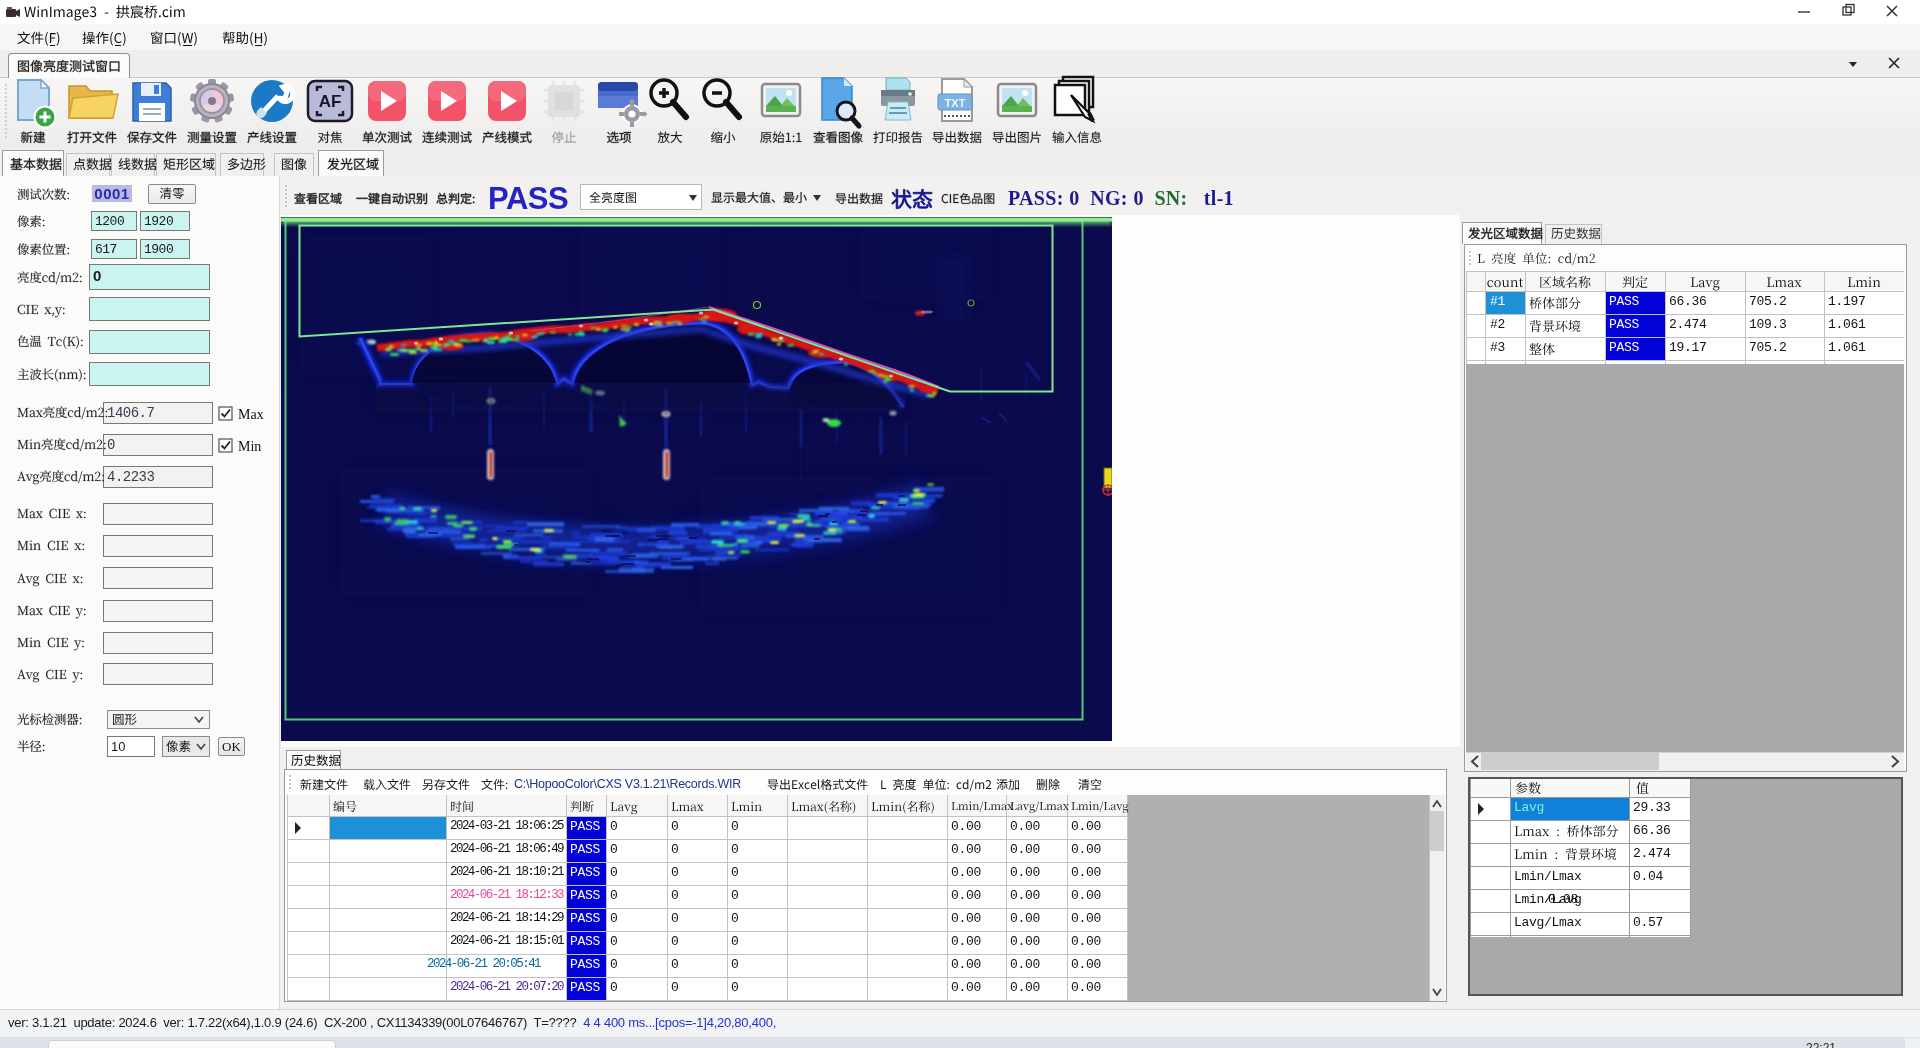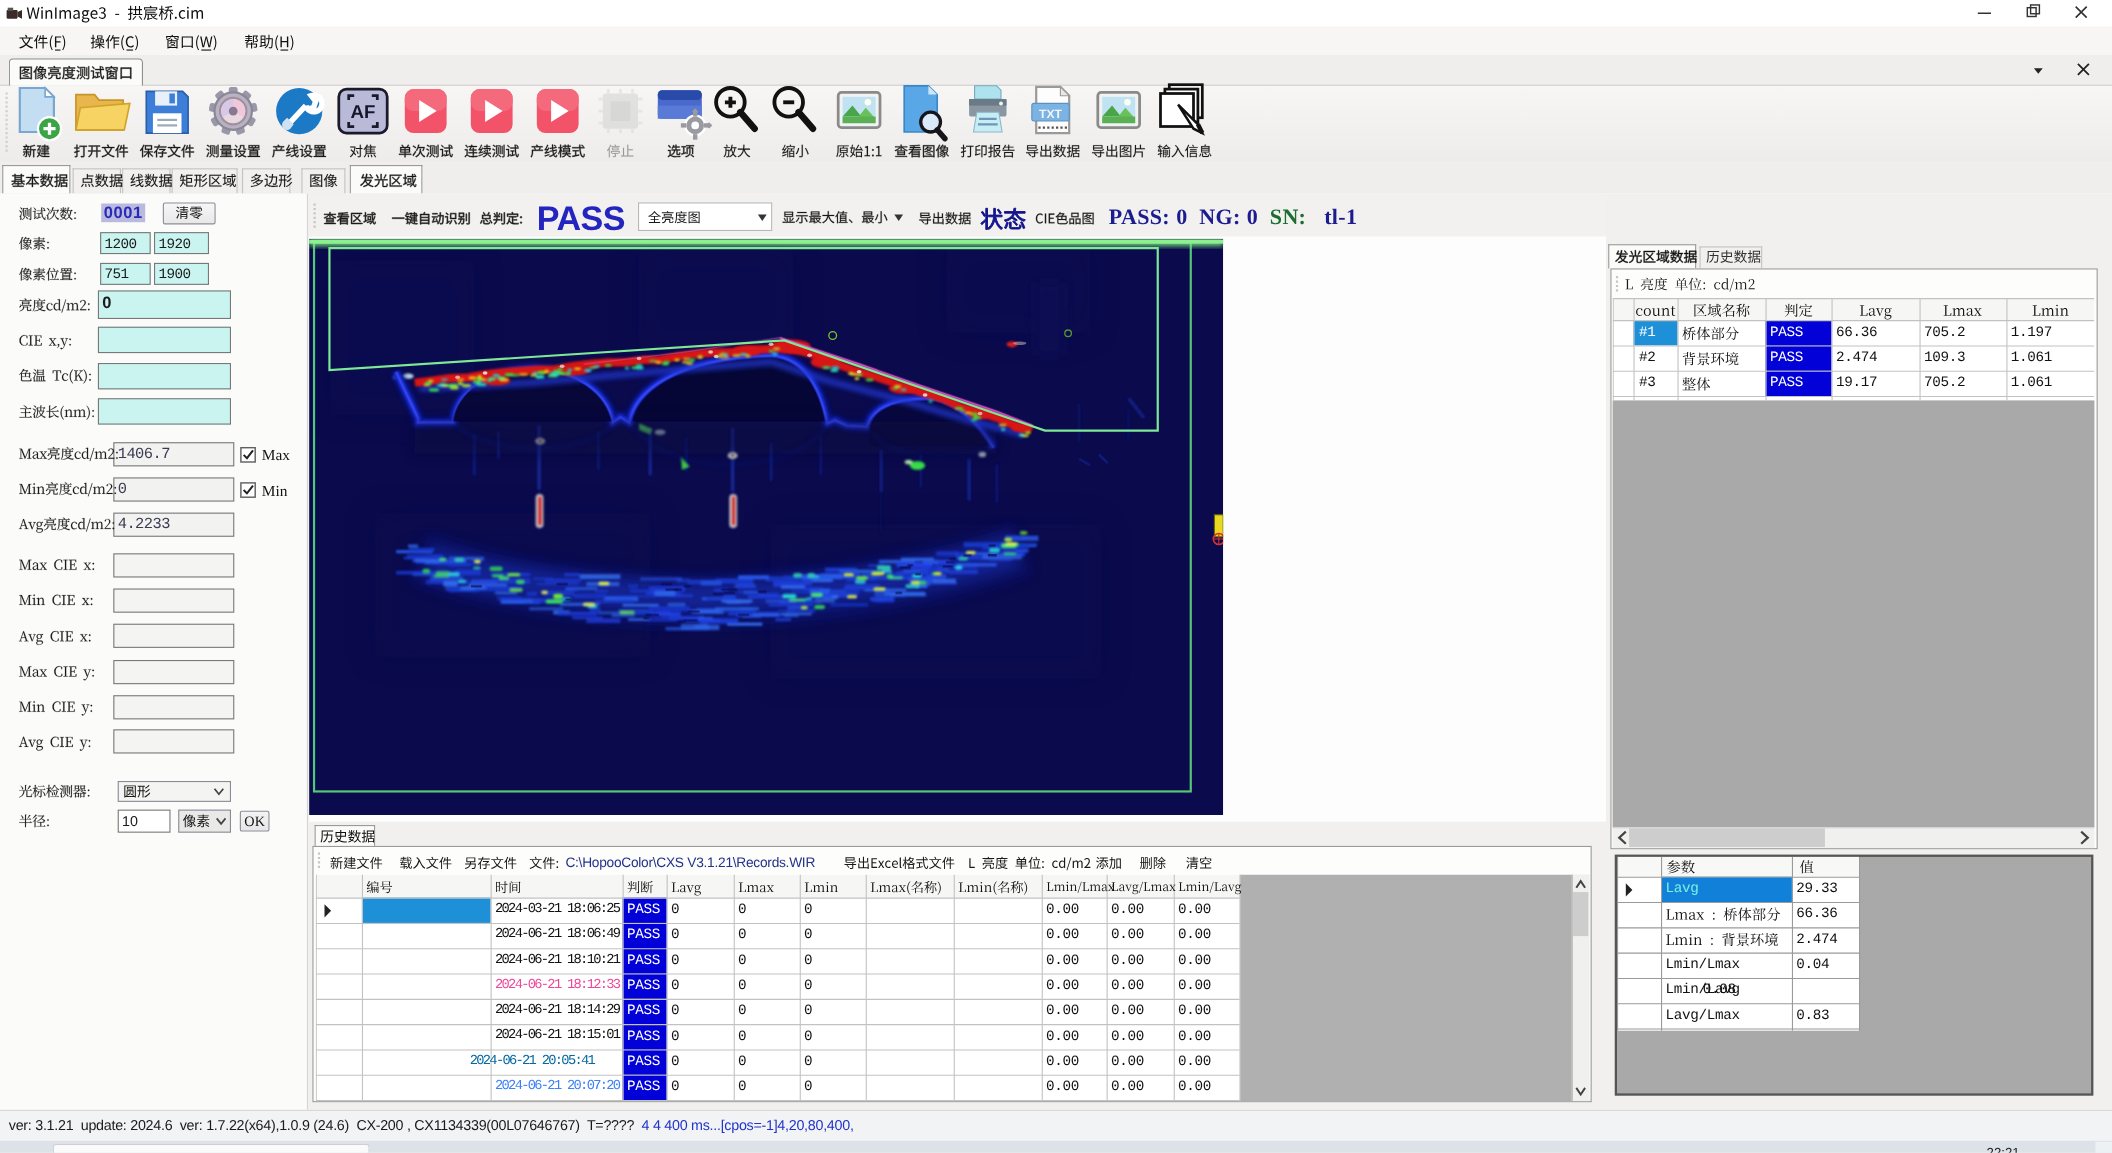--- a/index.html
+++ b/index.html
@@ -168,21 +168,21 @@
 <div style="position:absolute;left:156px;top:153px;width:60px;height:23px;background:#f1f0ee;border:1px solid #c2c2c2;border-bottom:none"></div>
 <div style="position:absolute;left:220px;top:153px;width:44px;height:23px;background:#f1f0ee;border:1px solid #c2c2c2;border-bottom:none"></div>
 <div style="position:absolute;left:274px;top:153px;width:40px;height:23px;background:#f1f0ee;border:1px solid #c2c2c2;border-bottom:none"></div>
 <div style="position:absolute;left:318px;top:150px;width:66px;height:26px;background:#fbfbfa;border:1px solid #9a9a9a;border-bottom:none"></div>
 <div style="position:absolute;left:0px;top:176px;width:1920px;height:833px;background:#f1f0ef"></div>
 <div style="position:absolute;left:0px;top:176px;width:280px;height:833px;background:#fbfbfa;border-right:1px solid #d5d5d5"></div>
 <div style="position:absolute;left:92px;top:185px;width:40px;height:17px;background:#b9bade;font:bold 15px Liberation Sans;color:#2929b8;text-align:center;letter-spacing:0.5px">0001</div>
 <div style="position:absolute;left:148px;top:184px;width:48px;height:20px;background:linear-gradient(#f6f6f6,#e8e8e8);border:1px solid #8a8a96;border-radius:2px"></div>
 <div style="position:absolute;left:91px;top:211px;width:46px;height:20px;background:#c9f4ef;border:1px solid #787878;font:normal 13px Liberation Mono;letter-spacing:-0.5px;color:#1a1a1a;padding:2px 0 0 3px;overflow:hidden">1200</div>
 <div style="position:absolute;left:140px;top:211px;width:50px;height:20px;background:#c9f4ef;border:1px solid #787878;font:normal 13px Liberation Mono;letter-spacing:-0.5px;color:#1a1a1a;padding:2px 0 0 3px;overflow:hidden">1920</div>
-<div style="position:absolute;left:91px;top:239px;width:46px;height:20px;background:#c9f4ef;border:1px solid #787878;font:normal 13px Liberation Mono;letter-spacing:-0.5px;color:#1a1a1a;padding:2px 0 0 3px;overflow:hidden">751</div>
+<div style="position:absolute;left:91px;top:239px;width:46px;height:20px;background:#c9f4ef;border:1px solid #787878;font:normal 13px Liberation Mono;letter-spacing:-0.5px;color:#1a1a1a;padding:2px 0 0 3px;overflow:hidden">617</div>
 <div style="position:absolute;left:140px;top:239px;width:50px;height:20px;background:#c9f4ef;border:1px solid #787878;font:normal 13px Liberation Mono;letter-spacing:-0.5px;color:#1a1a1a;padding:2px 0 0 3px;overflow:hidden">1900</div>
 <div style="position:absolute;left:89px;top:264px;width:121px;height:26px;background:#c9f4ef;border:1px solid #787878;font:bold 15px Liberation Sans;letter-spacing:0px;color:#1a1a1a;padding:2px 0 0 3px;overflow:hidden">0</div>
 <div style="position:absolute;left:89px;top:297px;width:121px;height:24px;background:#c9f4ef;border:1px solid #787878;font:normal 13px Liberation Mono;letter-spacing:-0.5px;color:#1a1a1a;padding:2px 0 0 3px;overflow:hidden"></div>
 <div style="position:absolute;left:89px;top:330px;width:121px;height:24px;background:#c9f4ef;border:1px solid #787878;font:normal 13px Liberation Mono;letter-spacing:-0.5px;color:#1a1a1a;padding:2px 0 0 3px;overflow:hidden"></div>
 <div style="position:absolute;left:89px;top:362px;width:121px;height:24px;background:#c9f4ef;border:1px solid #787878;font:normal 13px Liberation Mono;letter-spacing:-0.5px;color:#1a1a1a;padding:2px 0 0 3px;overflow:hidden"></div>
 <div style="position:absolute;left:103px;top:402px;width:110px;height:22px;background:#f2f2f1;border:1px solid #787878;font:normal 14px Liberation Mono;letter-spacing:-0.5px;color:#3a3a52;padding:2px 0 0 3px;overflow:hidden">1406.7</div>
 <div style="position:absolute;left:103px;top:434px;width:110px;height:22px;background:#f2f2f1;border:1px solid #787878;font:normal 14px Liberation Mono;letter-spacing:-0.5px;color:#3a3a52;padding:2px 0 0 3px;overflow:hidden">0</div>
 <div style="position:absolute;left:103px;top:466px;width:110px;height:22px;background:#f2f2f1;border:1px solid #787878;font:normal 14px Liberation Mono;letter-spacing:-0.5px;color:#3a3a52;padding:2px 4px 0 3px;overflow:hidden">4.2233</div>
 <div style="position:absolute;left:103px;top:503px;width:110px;height:22px;background:#f4f4f3;border:1px solid #787878;font:normal 13px Liberation Mono;letter-spacing:-0.5px;color:#1a1a1a;padding:2px 0 0 3px;overflow:hidden"></div>
 <div style="position:absolute;left:103px;top:535px;width:110px;height:22px;background:#f4f4f3;border:1px solid #787878;font:normal 13px Liberation Mono;letter-spacing:-0.5px;color:#1a1a1a;padding:2px 0 0 3px;overflow:hidden"></div>
@@ -810,21 +810,21 @@
     <line x1="0" y1="110.5" x2="221" y2="110.5" stroke="#9a9a9a"></line>
     <line x1="0" y1="133.5" x2="221" y2="133.5" stroke="#9a9a9a"></line>
     <line x1="0" y1="156.5" x2="221" y2="156.5" stroke="#9a9a9a"></line>
     <path d="M8 24 L8 36 L14 30 Z" fill="#222"></path>
   </svg>
 <div style="position:absolute;left:1633px;top:800px;width:120px;height:18px;font:normal 13px Liberation Mono;letter-spacing:-0.3px;color:#111">29.33</div>
 <div style="position:absolute;left:1633px;top:823px;width:120px;height:18px;font:normal 13px Liberation Mono;letter-spacing:-0.3px;color:#111">66.36</div>
 <div style="position:absolute;left:1633px;top:846px;width:120px;height:18px;font:normal 13px Liberation Mono;letter-spacing:-0.3px;color:#111">2.474</div>
 <div style="position:absolute;left:1633px;top:869px;width:120px;height:18px;font:normal 13px Liberation Mono;letter-spacing:-0.3px;color:#111">0.04</div>
 <div style="position:absolute;left:1548px;top:892px;width:120px;height:18px;font:normal 13px Liberation Mono;letter-spacing:-0.3px;color:#111">0.08</div>
-<div style="position:absolute;left:1633px;top:915px;width:120px;height:18px;font:normal 13px Liberation Mono;letter-spacing:-0.3px;color:#111">0.83</div>
+<div style="position:absolute;left:1633px;top:915px;width:120px;height:18px;font:normal 13px Liberation Mono;letter-spacing:-0.3px;color:#111">0.57</div>
 <div style="position:absolute;left:1514px;top:800px;width:120px;height:18px;font:normal 13px Liberation Mono;letter-spacing:-0.3px;color:#7df0e0">Lavg</div>
 <div style="position:absolute;left:1514px;top:869px;width:120px;height:18px;font:normal 13px Liberation Mono;letter-spacing:-0.3px;color:#111">Lmin/Lmax</div>
 <div style="position:absolute;left:1514px;top:892px;width:120px;height:18px;font:normal 13px Liberation Mono;letter-spacing:-0.3px;color:#111">Lmin/Lavg</div>
 <div style="position:absolute;left:1514px;top:915px;width:120px;height:18px;font:normal 13px Liberation Mono;letter-spacing:-0.3px;color:#111">Lavg/Lmax</div>
 <div style="position:absolute;left:286px;top:750px;width:55px;height:20px;background:#fbfbfa;border:1px solid #9a9a9a;border-bottom:none"></div>
 <div style="position:absolute;left:284px;top:769px;width:1163px;height:233px;background:#fdfdfc;border:1px solid #9a9a9a"></div>
 <svg style="position:absolute;left:288px;top:774px" width="8" height="18">
     <line x1="2" y1="1" x2="2" y2="17" stroke="#c5c5c5" stroke-width="2" stroke-dasharray="2 2"></line>
   </svg>
 <div style="position:absolute;left:514px;top:777px;width:250px;height:16px;font:12.5px Liberation Sans;color:#23328e;letter-spacing:-0.25px;white-space:nowrap">C:\HopooColor\CXS V3.1.21\Records.WIR</div>
@@ -914,21 +914,21 @@
 <div style="position:absolute;left:1010px;top:934px;width:120px;height:18px;font:normal 13px Liberation Mono;letter-spacing:-0.3px;color:#111">0.00</div>
 <div style="position:absolute;left:1071px;top:934px;width:120px;height:18px;font:normal 13px Liberation Mono;letter-spacing:-0.3px;color:#111">0.00</div>
 <div style="position:absolute;left:427px;top:957px;width:130px;height:16px;font:12.5px Liberation Mono;letter-spacing:-1.55px;color:#0369a1;white-space:nowrap">2024-06-21 20:05:41</div>
 <div style="position:absolute;left:570px;top:957px;width:120px;height:18px;font:normal 13px Liberation Mono;letter-spacing:-0.3px;color:#fff">PASS</div>
 <div style="position:absolute;left:610px;top:957px;width:120px;height:18px;font:normal 13px Liberation Mono;letter-spacing:-0.3px;color:#111">0</div>
 <div style="position:absolute;left:671px;top:957px;width:120px;height:18px;font:normal 13px Liberation Mono;letter-spacing:-0.3px;color:#111">0</div>
 <div style="position:absolute;left:731px;top:957px;width:120px;height:18px;font:normal 13px Liberation Mono;letter-spacing:-0.3px;color:#111">0</div>
 <div style="position:absolute;left:951px;top:957px;width:120px;height:18px;font:normal 13px Liberation Mono;letter-spacing:-0.3px;color:#111">0.00</div>
 <div style="position:absolute;left:1010px;top:957px;width:120px;height:18px;font:normal 13px Liberation Mono;letter-spacing:-0.3px;color:#111">0.00</div>
 <div style="position:absolute;left:1071px;top:957px;width:120px;height:18px;font:normal 13px Liberation Mono;letter-spacing:-0.3px;color:#111">0.00</div>
-<div style="position:absolute;left:450px;top:980px;width:130px;height:16px;font:12.5px Liberation Mono;letter-spacing:-1.55px;color:#3b82f6;white-space:nowrap">2024-06-21 20:07:20</div>
+<div style="position:absolute;left:450px;top:980px;width:130px;height:16px;font:12.5px Liberation Mono;letter-spacing:-1.55px;color:#4c1d95;white-space:nowrap">2024-06-21 20:07:20</div>
 <div style="position:absolute;left:570px;top:980px;width:120px;height:18px;font:normal 13px Liberation Mono;letter-spacing:-0.3px;color:#fff">PASS</div>
 <div style="position:absolute;left:610px;top:980px;width:120px;height:18px;font:normal 13px Liberation Mono;letter-spacing:-0.3px;color:#111">0</div>
 <div style="position:absolute;left:671px;top:980px;width:120px;height:18px;font:normal 13px Liberation Mono;letter-spacing:-0.3px;color:#111">0</div>
 <div style="position:absolute;left:731px;top:980px;width:120px;height:18px;font:normal 13px Liberation Mono;letter-spacing:-0.3px;color:#111">0</div>
 <div style="position:absolute;left:951px;top:980px;width:120px;height:18px;font:normal 13px Liberation Mono;letter-spacing:-0.3px;color:#111">0.00</div>
 <div style="position:absolute;left:1010px;top:980px;width:120px;height:18px;font:normal 13px Liberation Mono;letter-spacing:-0.3px;color:#111">0.00</div>
 <div style="position:absolute;left:1071px;top:980px;width:120px;height:18px;font:normal 13px Liberation Mono;letter-spacing:-0.3px;color:#111">0.00</div>
 <div style="position:absolute;left:1429px;top:795px;width:16px;height:206px;background:#f0f0ef;border-left:1px solid #c2c2c2"></div>
 <svg style="position:absolute;left:1429px;top:795px" width="16" height="206">
     <path d="M4 12 L8 6 L12 12" fill="none" stroke="#444" stroke-width="1.8"></path>

